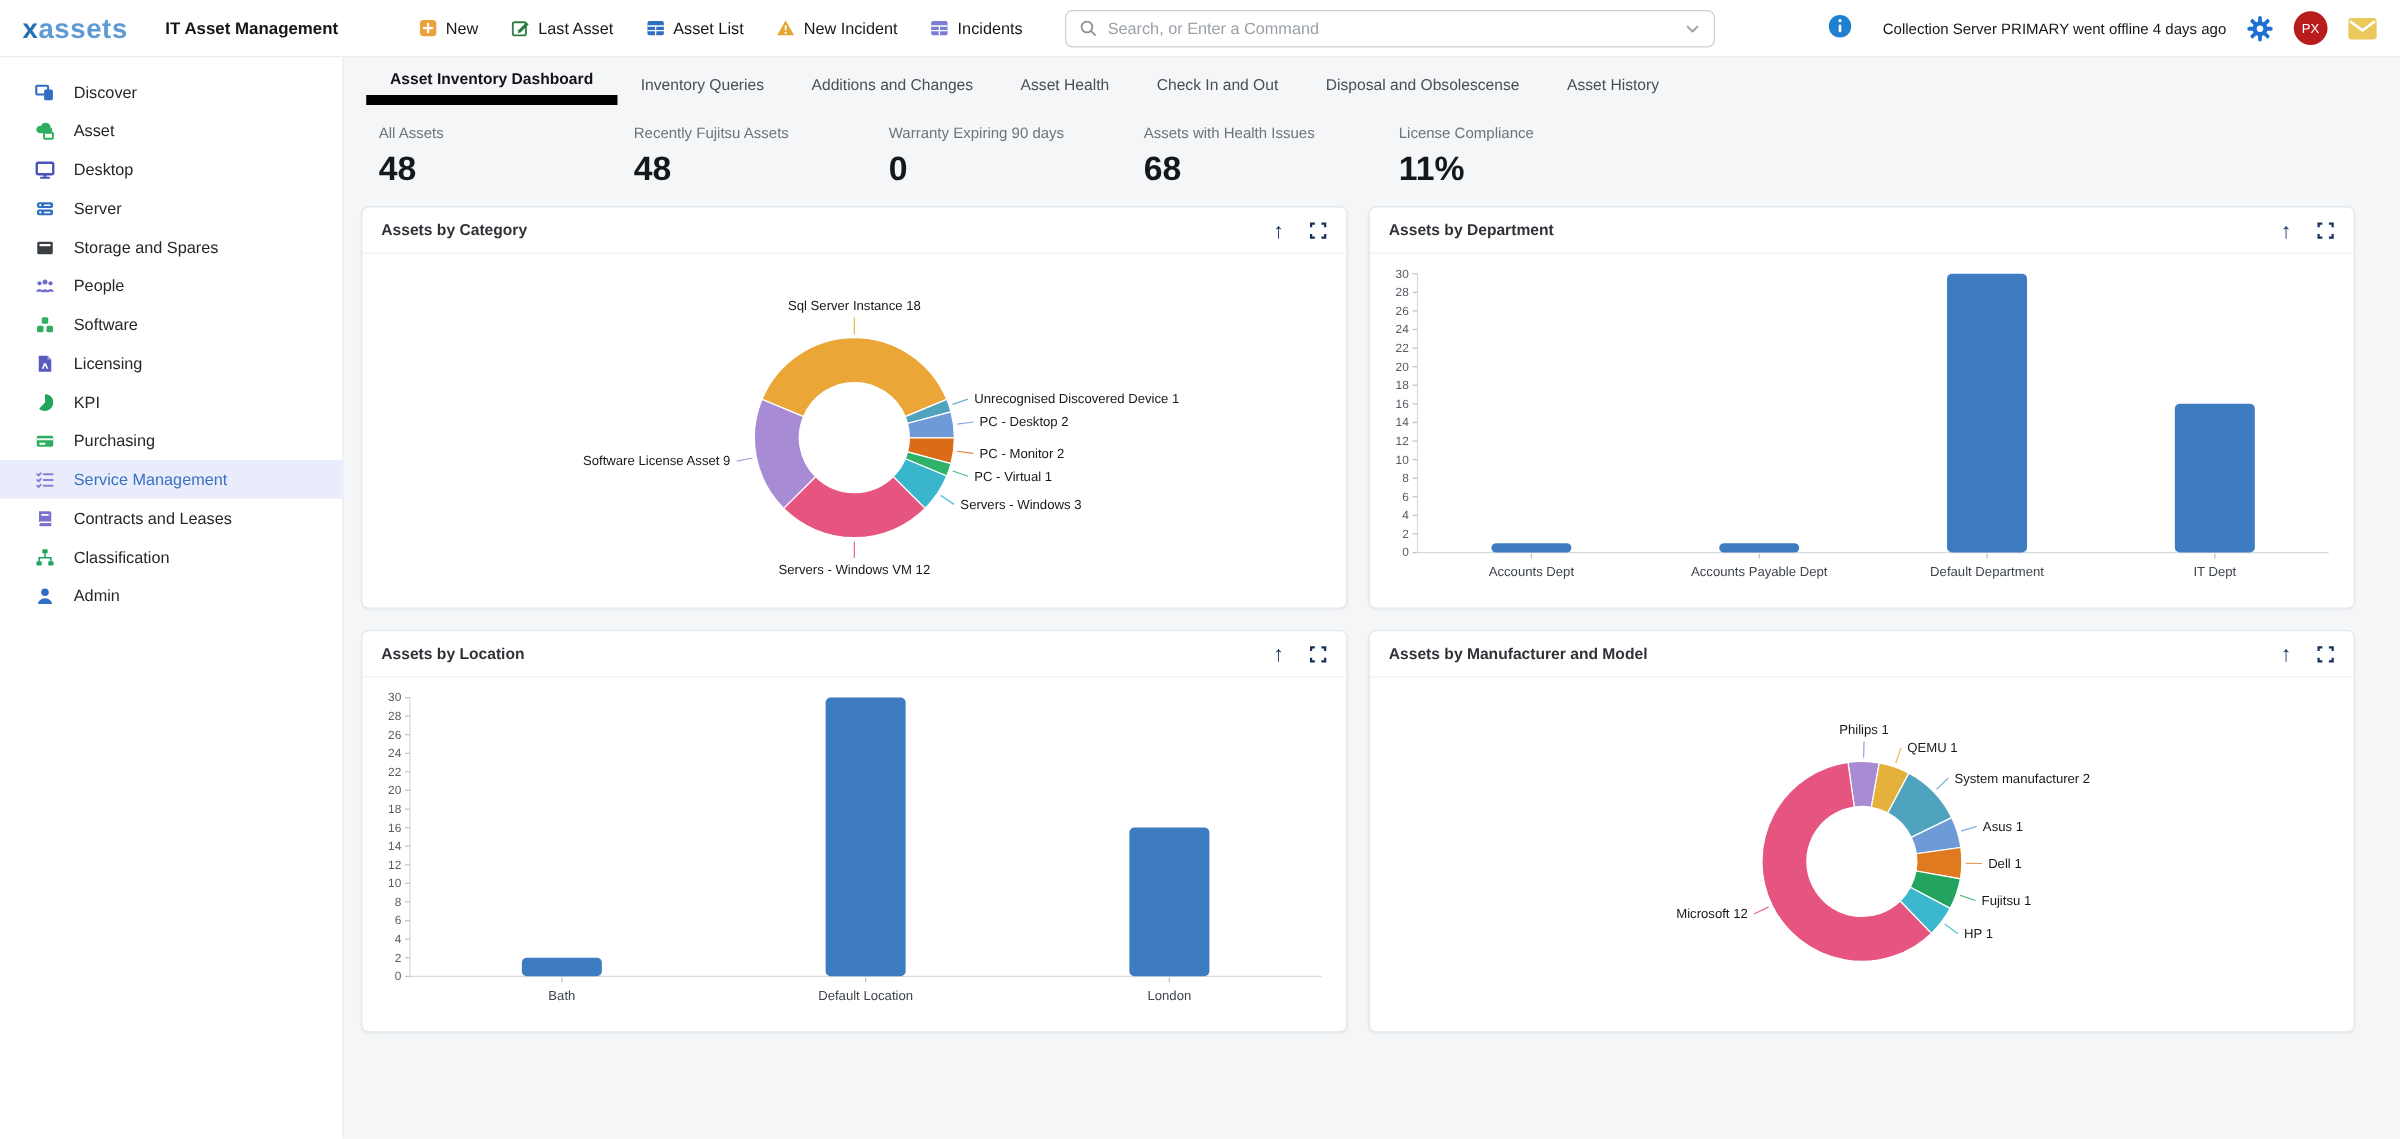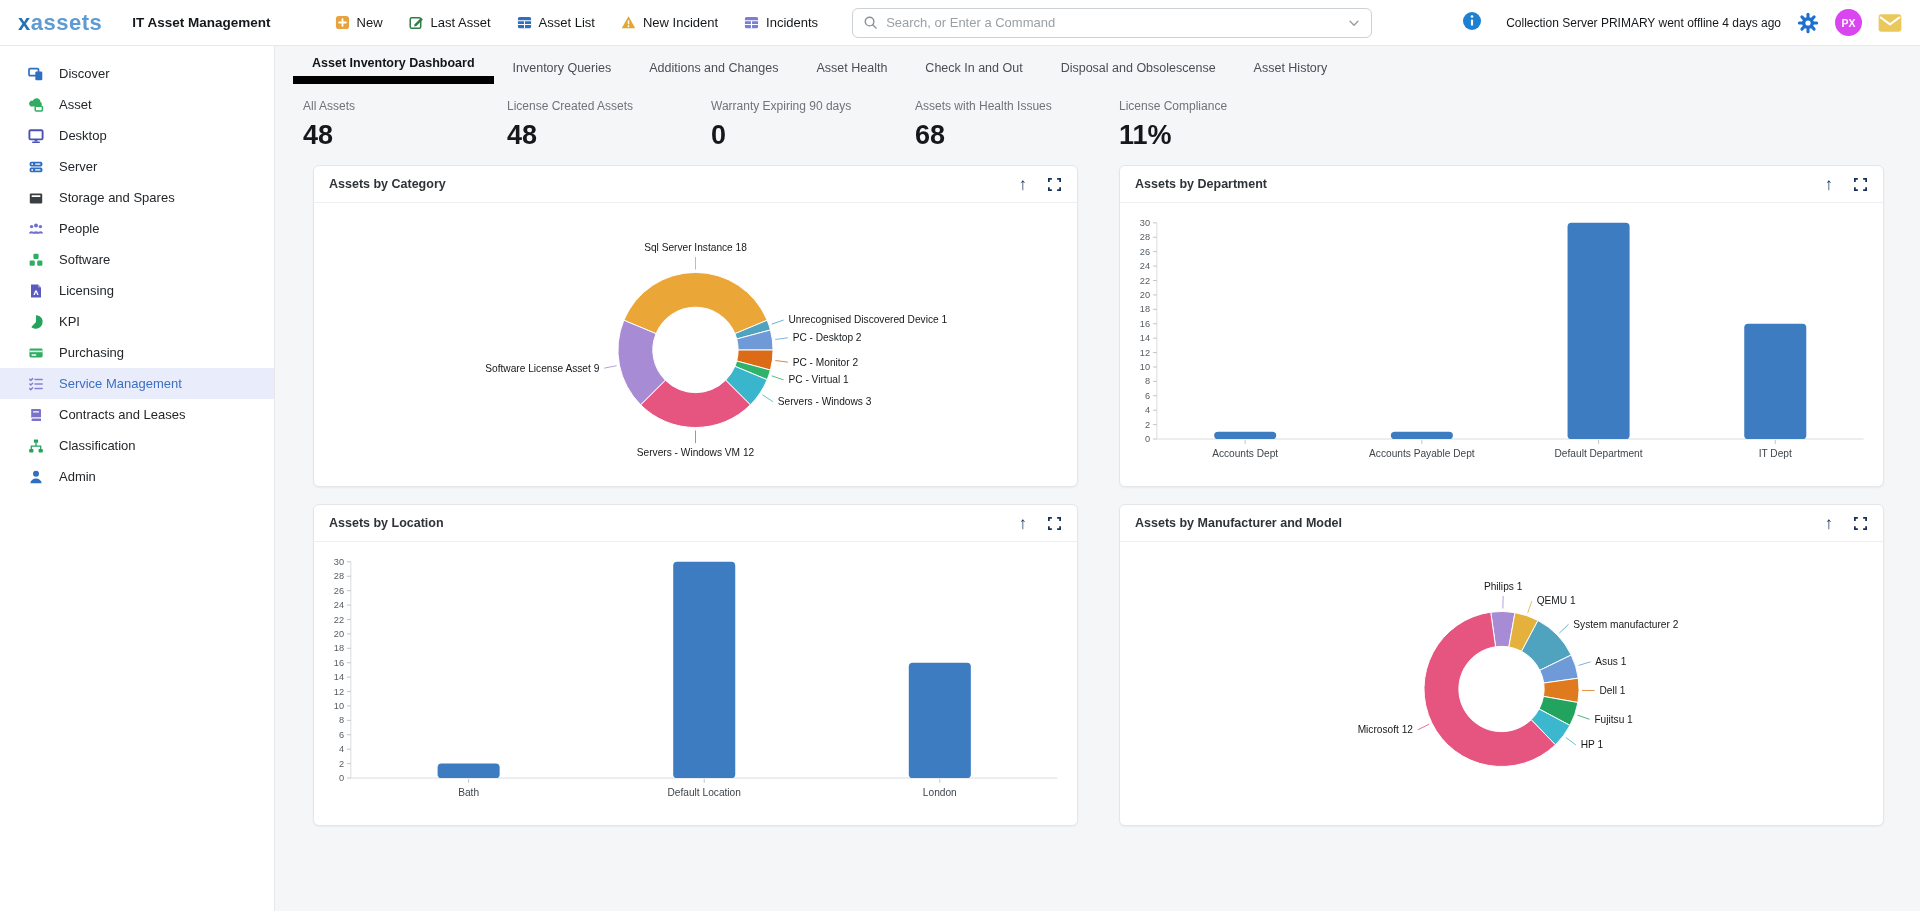--- a/index.html
+++ b/index.html
@@ -14,41 +14,41 @@
   .toolbar { display:flex; align-items:center; gap:26px; }
   .tb-action { display:flex; align-items:center; gap:7px; font-size:13px; color:#15181b; cursor:pointer; white-space:nowrap;text-align:right; }
   .tb-action svg { width:15px; height:15px; display:block; }
   .searchbox { width:520px; height:30px; margin-left:34px; border:1px solid #ccd1d6; border-radius:6px; background:#fff; display:flex; align-items:center; padding:0 10px; gap:8px; }
   .searchbox input { flex:1; border:none; outline:none; font-size:13px; color:#333; font-family:"Liberation Sans",sans-serif; background:transparent; }
   .searchbox input::placeholder { color:#9aa0a6; }
   .searchbox svg { display:block; }
   .topbar-right { margin-left:auto; display:flex; align-items:center; gap:16px; }
   .notif { display:flex; align-items:center; gap:24px; font-size:12px; color:#15181b; cursor:pointer; white-space:nowrap; }
   .iconbtn { cursor:pointer; display:flex; align-items:center; }
-  .avatar { width:27px; height:27px; border-radius:50%; background:#d946ef; color:#fff; font-size:10.5px; font-weight:700; display:flex; align-items:center; justify-content:center; cursor:pointer; }
+  .avatar { width:27px; height:27px; border-radius:50%; background:#b91c1c; color:#fff; font-size:10.5px; font-weight:400; display:flex; align-items:center; justify-content:center; cursor:pointer; }
 
   
   .shell { display:flex; height:865px; }
   .sidebar { width:275px; background:#fff; border-right:1px solid #e6e8ea; padding-top:12px; flex-shrink:0; }
   .side-item { display:flex; align-items:center; gap:15px; height:31px; padding:0 16px 0 28px; font-size:13px; color:#23272b; cursor:pointer; }
   .side-item svg { width:16px; height:16px; flex-shrink:0; display:block; }
   .side-item.active { background:#E9EDFB; color:#3B6FC4; }
 
   .main { flex:1; background:#F4F6F8; overflow:hidden; }
   .tabs { display:flex; align-items:flex-end; padding-left:18px; height:38px; }
   .tab { padding:9px 19px 9px; font-size:12.5px; color:#4a4f55; cursor:pointer; white-space:nowrap; }
   .tab.active { color:#121417; font-weight:700; border-bottom:8px solid #000000; padding-bottom:6px; }
 
   .stats { display:flex; padding:15px 0 4px 28px; }
   .stat { width:204px; }
   .stat-label { font-size:12px; color:#6E7479; }
   .stat-value { font-size:27px; font-weight:700; color:#15181B; margin-top:7px; }
 
   .grid { display:grid; grid-template-columns:1fr 1fr; grid-auto-rows:322px; gap:17px; padding:10px 36px 0 14px; }
-  .card { background:#fff; border:1px solid #E4E7EA; border-radius:6px; box-shadow:0 1px 2px rgba(0,0,0,.05); display:flex; flex-direction:column; overflow:hidden;margin-left:24px; }
+  .card { background:#fff; border:1px solid #E4E7EA; border-radius:6px; box-shadow:0 1px 2px rgba(0,0,0,.05); display:flex; flex-direction:column; overflow:hidden; }
   .card-head { display:flex; align-items:center; height:37px; padding:0 15px; border-bottom:1px solid #EDEFF2; flex-shrink:0; }
   .card-title { font-size:12.5px; font-weight:600; color:#2F3338; }
   .card-actions { margin-left:auto; display:flex; align-items:center; gap:20px; }
   .arrow-up { font-size:17px; line-height:1; color:#16325C; font-weight:700; cursor:pointer; }
   .expand-btn { cursor:pointer; display:flex; }
   .card-body { flex:1; position:relative; }
   .card-body svg.chart { width:100%; height:100%; display:block; }
 </style>
 </head>
 <body>
@@ -312,21 +312,21 @@
         <div class="tab">Check In and Out</div>
         <div class="tab">Disposal and Obsolescense</div>
         <div class="tab">Asset History</div>
       </div>
     <div class="stats" id="stats">
         <div class="stat">
           <div class="stat-label">All Assets</div>
           <div class="stat-value">48</div>
         </div>
         <div class="stat">
-          <div class="stat-label">License Created Assets</div>
+          <div class="stat-label">Recently Fujitsu Assets</div>
           <div class="stat-value">48</div>
         </div>
         <div class="stat">
           <div class="stat-label">Warranty Expiring 90 days</div>
           <div class="stat-value">0</div>
         </div>
         <div class="stat">
           <div class="stat-label">Assets with Health Issues</div>
           <div class="stat-value">68</div>
         </div>

